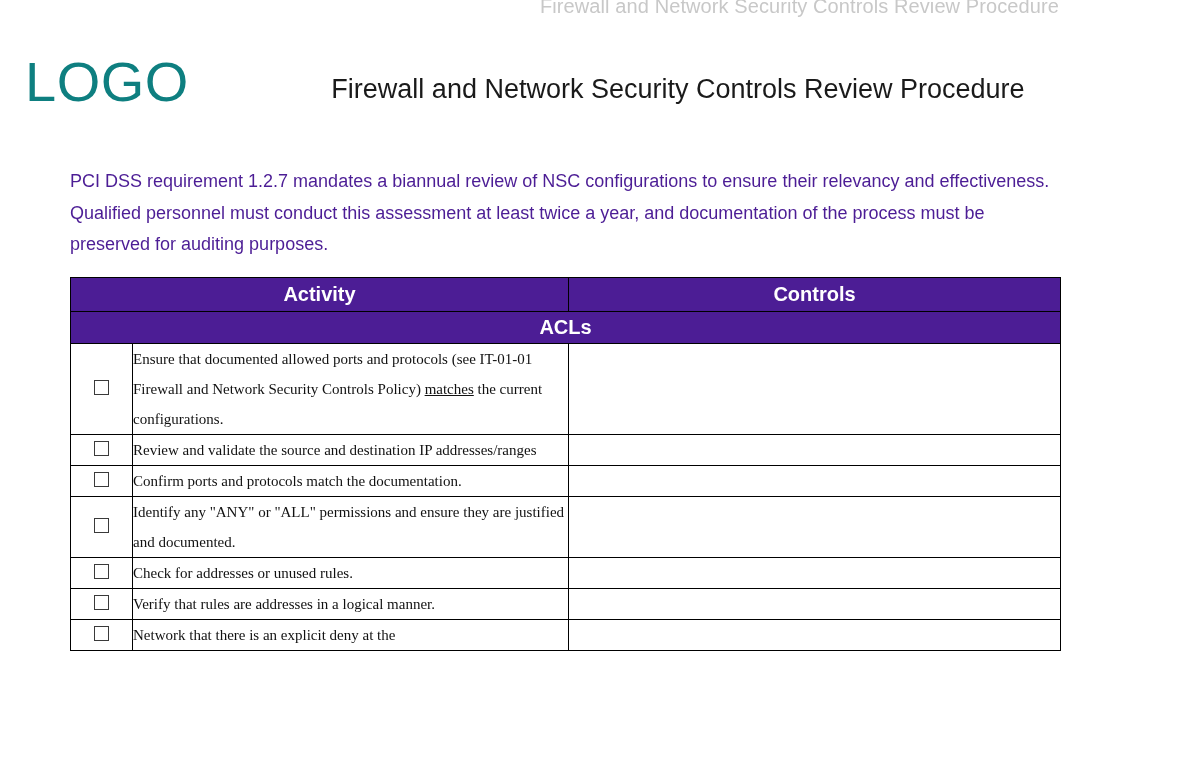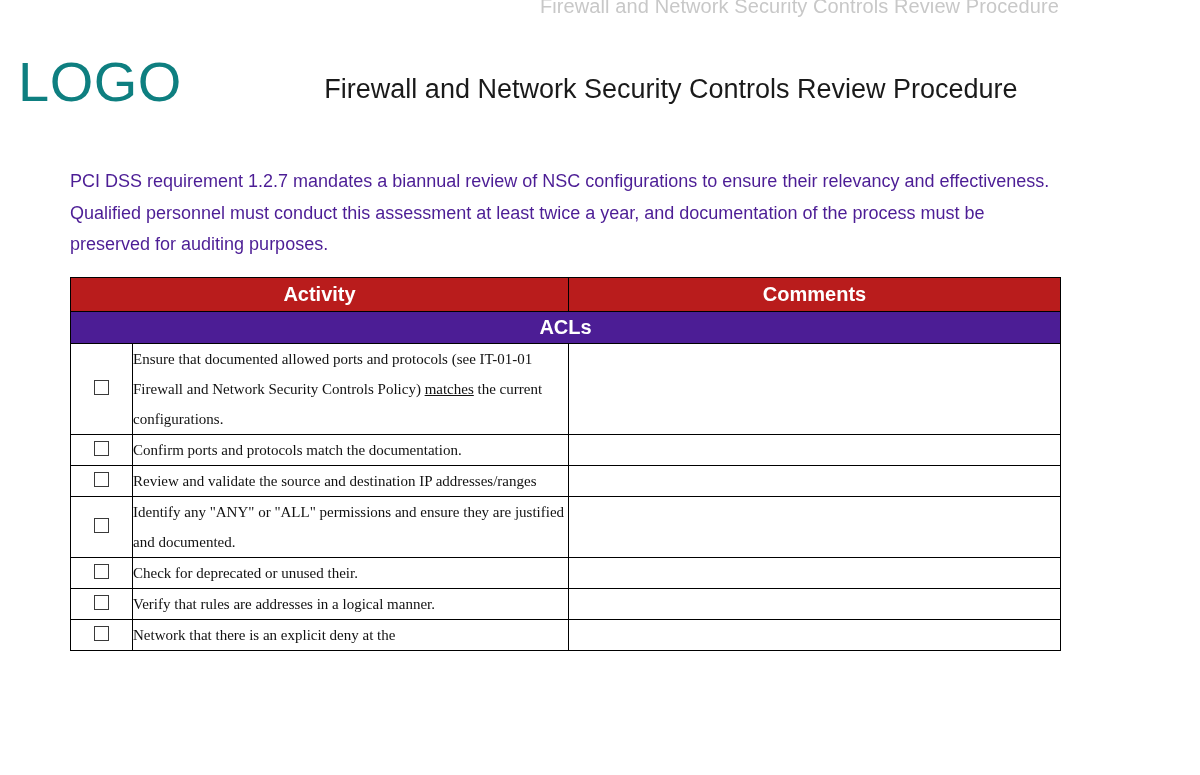--- a/index.html
+++ b/index.html
@@ -27,21 +27,21 @@
     color: #c8c8c8;
     letter-spacing: 0.1px;
     white-space: nowrap;
     line-height: 1.2;
   }
 
   
   .masthead {
     position: absolute;
     top: 56px;
-    left: 0px;
+    left: 7px;
     width: 1062px;
     height: 70px;
   }
   .logo {
     position: absolute;
     left: 18px;
     top: -2px;
     font-size: 56px;
     line-height: 1;
     font-weight: 400;
@@ -87,21 +87,21 @@
   .checklist col.c-com  { width: 492px; }
 
   .checklist th,
   .checklist td {
     border: 1.6px solid #000000;
     padding: 0;
     vertical-align: middle;
   }
 
   .hdr-cell {
-    background: #b91c1c;
+    background: #4c1d95;
     color: #ffffff;
     font-size: 20px;
     font-weight: bold;
     text-align: center;
     height: 33px;
     line-height: 33px;
   }
   .section-cell {
     background: #4c1d95;
     color: #ffffff;
@@ -151,65 +151,65 @@
 
 <table class="checklist">
   <colgroup>
     <col class="c-box">
       <col class="c-act">
       <col class="c-com">
   </colgroup>
   <thead>
     <tr>
       <th class="hdr-cell" colspan="2">Activity</th>
-      <th class="hdr-cell">Comments</th>
+      <th class="hdr-cell">Controls</th>
     </tr>
     <tr>
       <th class="section-cell" colspan="3">ACLs</th>
     </tr>
   </thead>
   <tbody>
 
     <tr>
       <td class="box-cell">
         <span class="checkbox"></span>
       </td>
       <td class="activity-cell"><span>Ensure that documented allowed ports and protocols (see IT-01-01 Firewall and Network Security Controls Policy) </span><span class="u">matches</span><span> the current configurations.</span></td>
       <td class="comment-cell"></td>
     </tr>
 
     <tr>
       <td class="box-cell">
         <span class="checkbox"></span>
       </td>
+      <td class="activity-cell">Review and validate the source and destination IP addresses/ranges</td>
+      <td class="comment-cell"></td>
+    </tr>
+
+    <tr>
+      <td class="box-cell">
+        <span class="checkbox"></span>
+      </td>
       <td class="activity-cell">Confirm ports and protocols match the documentation.</td>
       <td class="comment-cell"></td>
     </tr>
 
     <tr>
       <td class="box-cell">
         <span class="checkbox"></span>
       </td>
-      <td class="activity-cell">Review and validate the source and destination IP addresses/ranges</td>
-      <td class="comment-cell"></td>
-    </tr>
-
-    <tr>
-      <td class="box-cell">
-        <span class="checkbox"></span>
-      </td>
       <td class="activity-cell">Identify any "ANY" or "ALL" permissions and ensure they are justified and documented.</td>
       <td class="comment-cell"></td>
     </tr>
 
     <tr>
       <td class="box-cell">
         <span class="checkbox"></span>
       </td>
-      <td class="activity-cell">Check for deprecated or unused their.</td>
+      <td class="activity-cell">Check for addresses or unused rules.</td>
       <td class="comment-cell"></td>
     </tr>
 
     <tr>
       <td class="box-cell">
         <span class="checkbox"></span>
       </td>
       <td class="activity-cell">Verify that rules are addresses in a logical manner.</td>
       <td class="comment-cell"></td>
     </tr>

